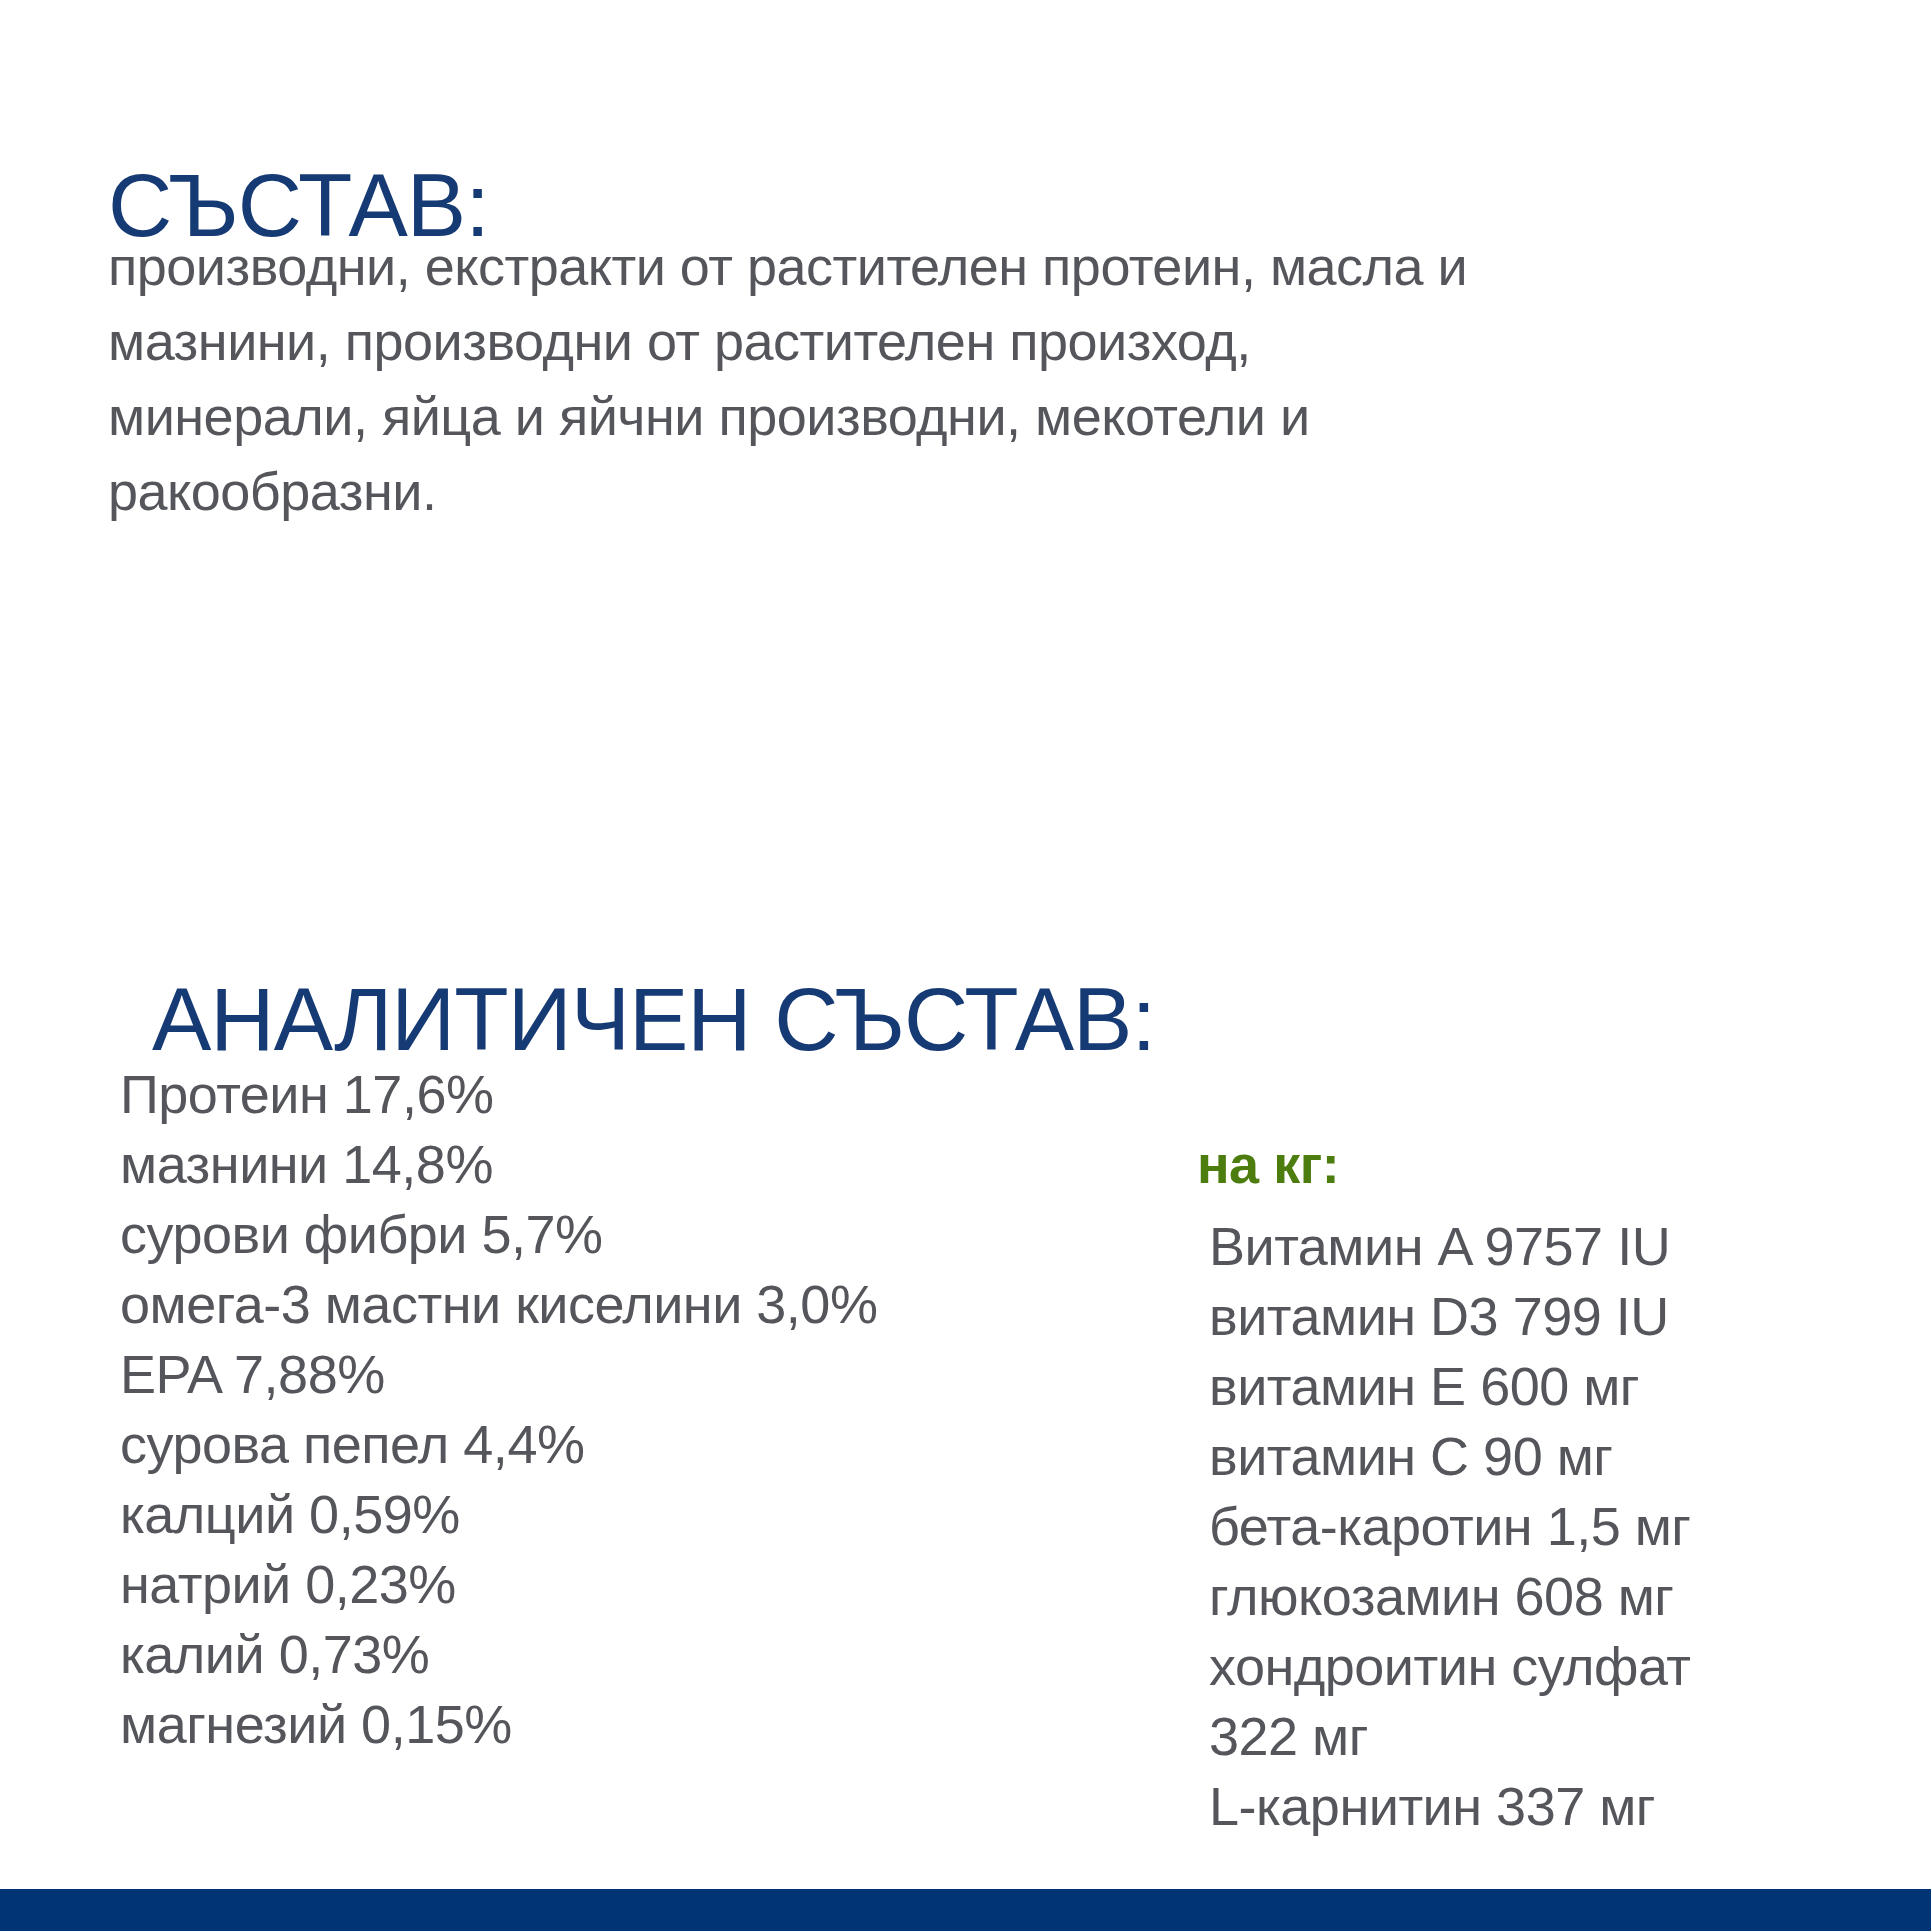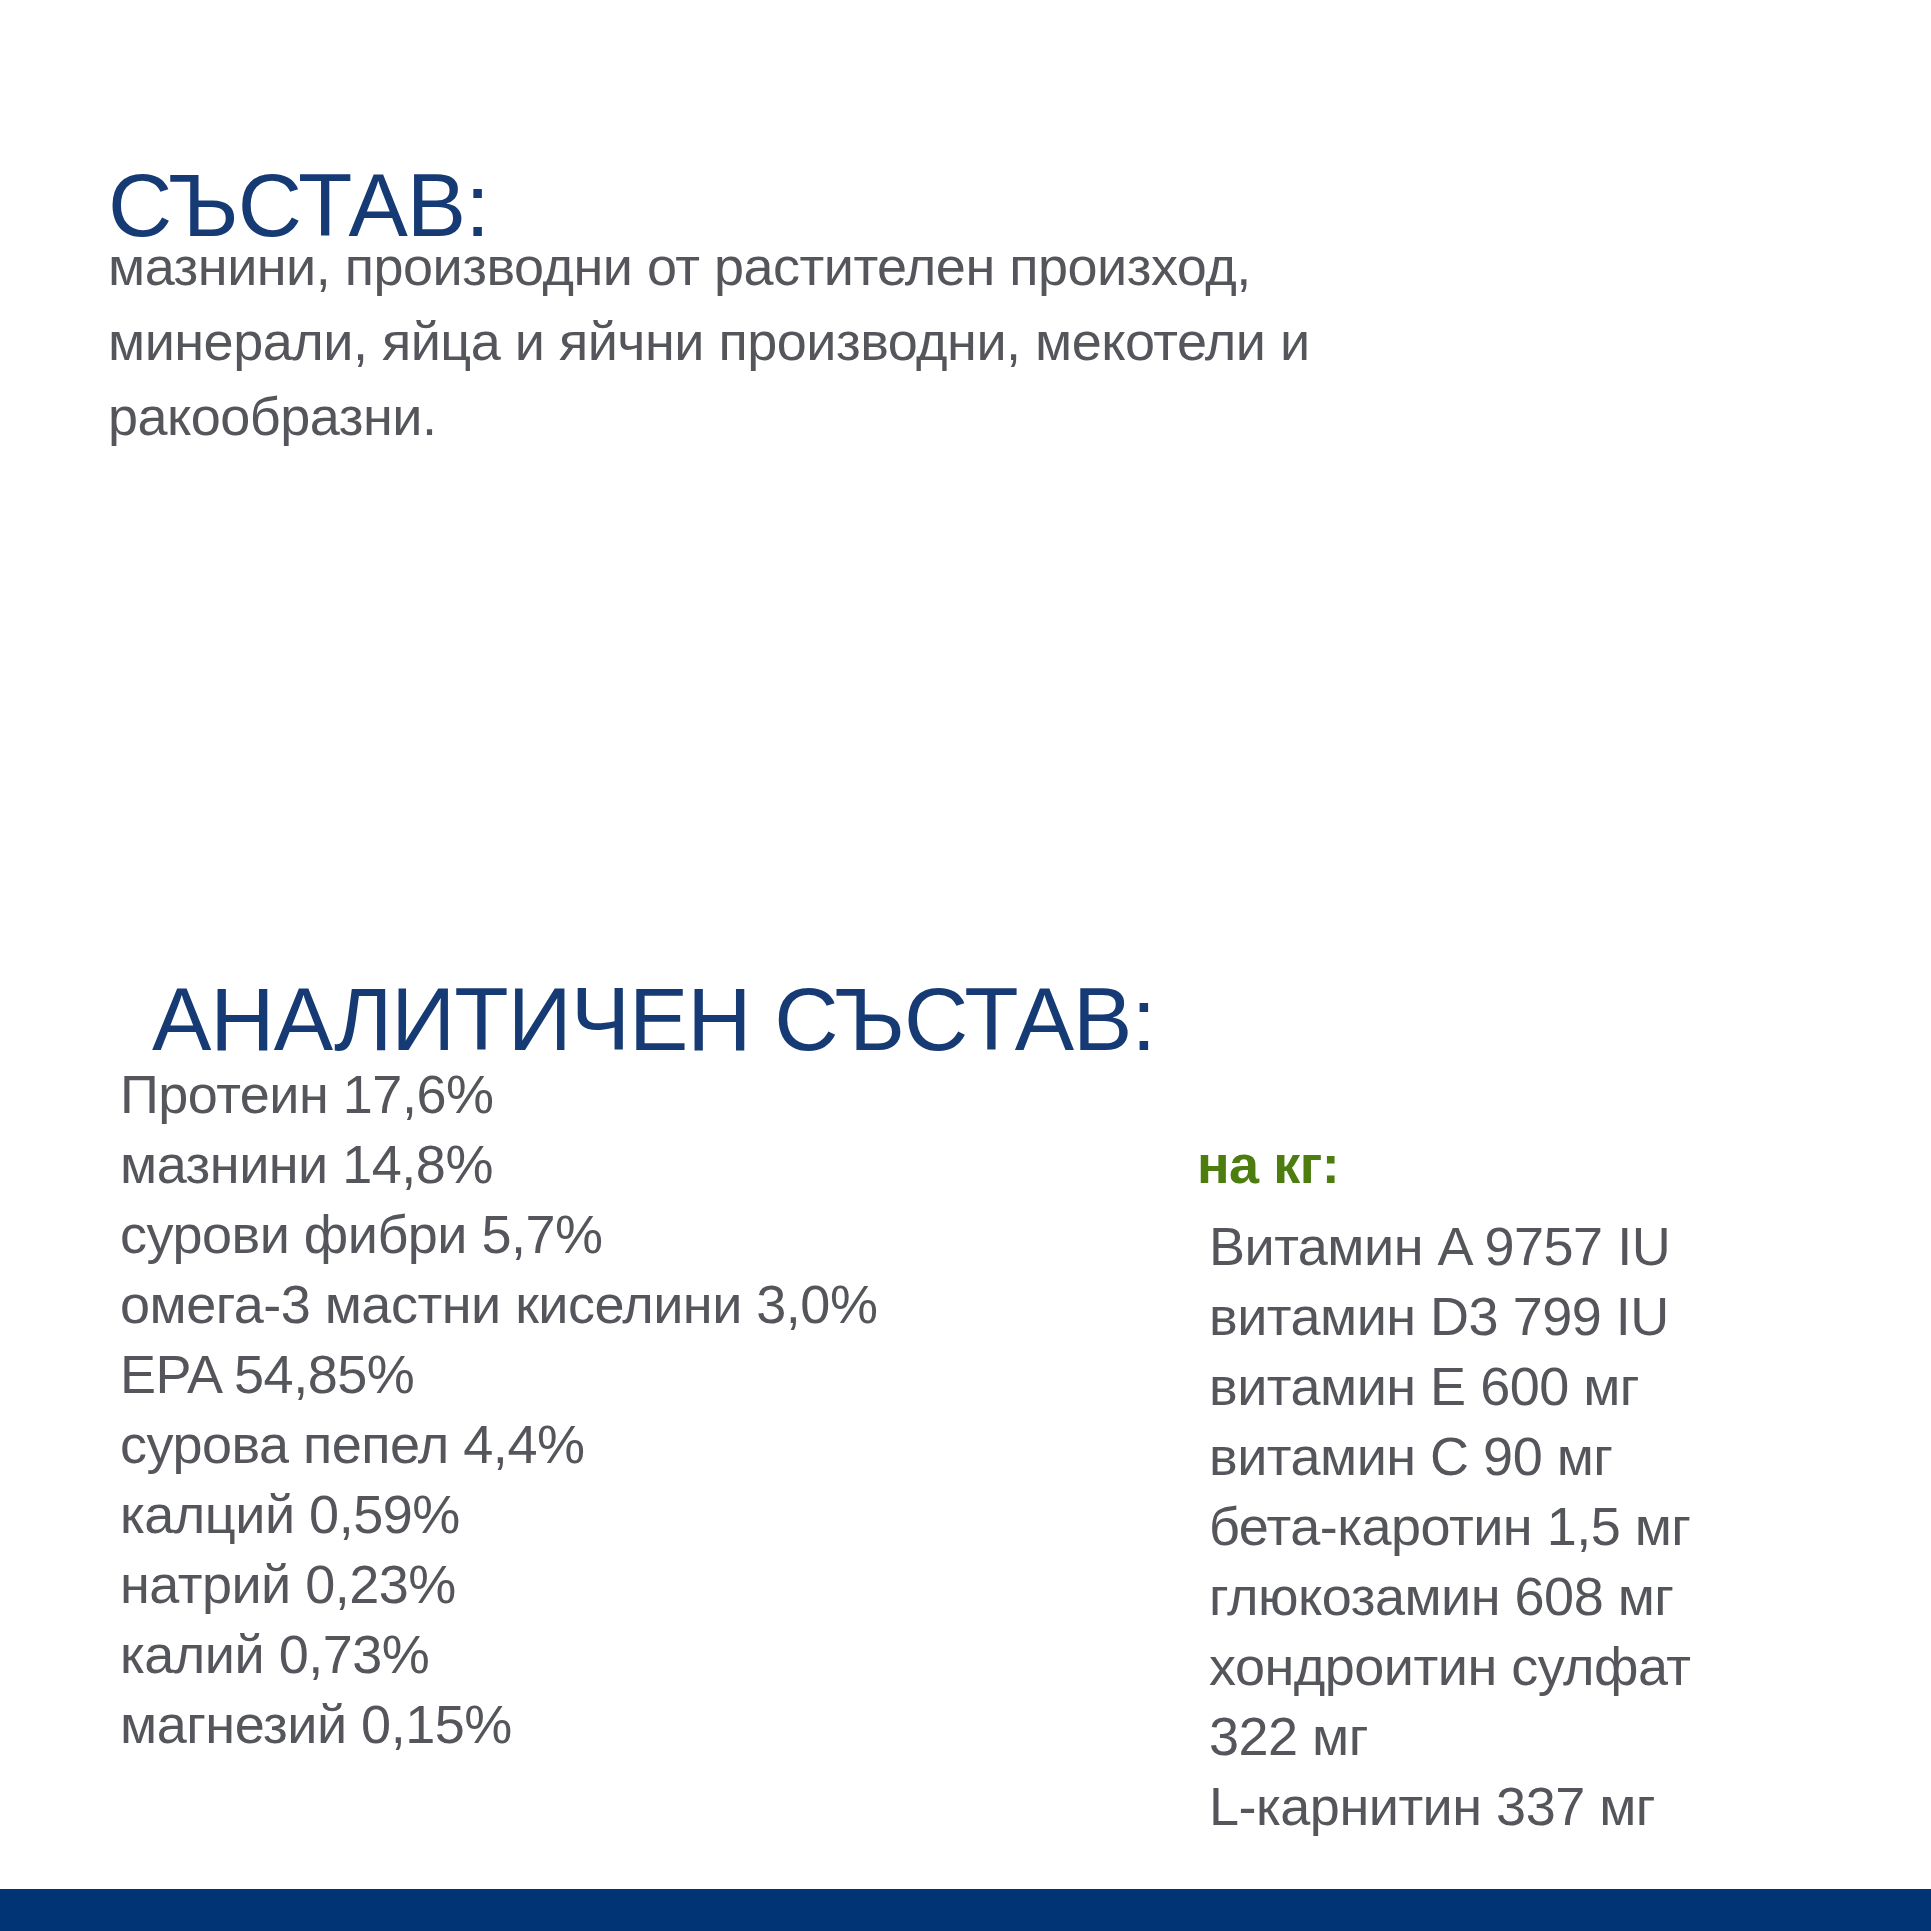--- a/index.html
+++ b/index.html
@@ -84,33 +84,34 @@
   }
 </style>
 </head>
 <body>
 
 <div class="page">
 
   <h1 class="section-heading heading-composition">СЪСТАВ:</h1>
 
   <div class="body-text">
+    <div class="line">производни, екстракти от растителен протеин, масла и</div>
     <div class="line">мазнини, производни от растителен произход,</div>
     <div class="line">минерали, яйца и яйчни производни, мекотели и</div>
     <div class="line">ракообразни.</div>
   </div>
 
   <h1 class="section-heading heading-analytical">АНАЛИТИЧЕН СЪСТАВ:</h1>
 
   <ul class="nutrient-list">
     <li>Протеин 17,6%</li>
     <li>мазнини 14,8%</li>
     <li>сурови фибри 5,7%</li>
     <li>омега-3 мастни киселини 3,0%</li>
-    <li>EPA 54,85%</li>
+    <li>EPA 7,88%</li>
     <li>сурова пепел 4,4%</li>
     <li>калций 0,59%</li>
     <li>натрий 0,23%</li>
     <li>калий 0,73%</li>
     <li>магнезий 0,15%</li>
   </ul>
 
   <div class="per-kg-col">
     <div class="per-kg-label">на кг:</div>
     <ul class="per-kg-list">

